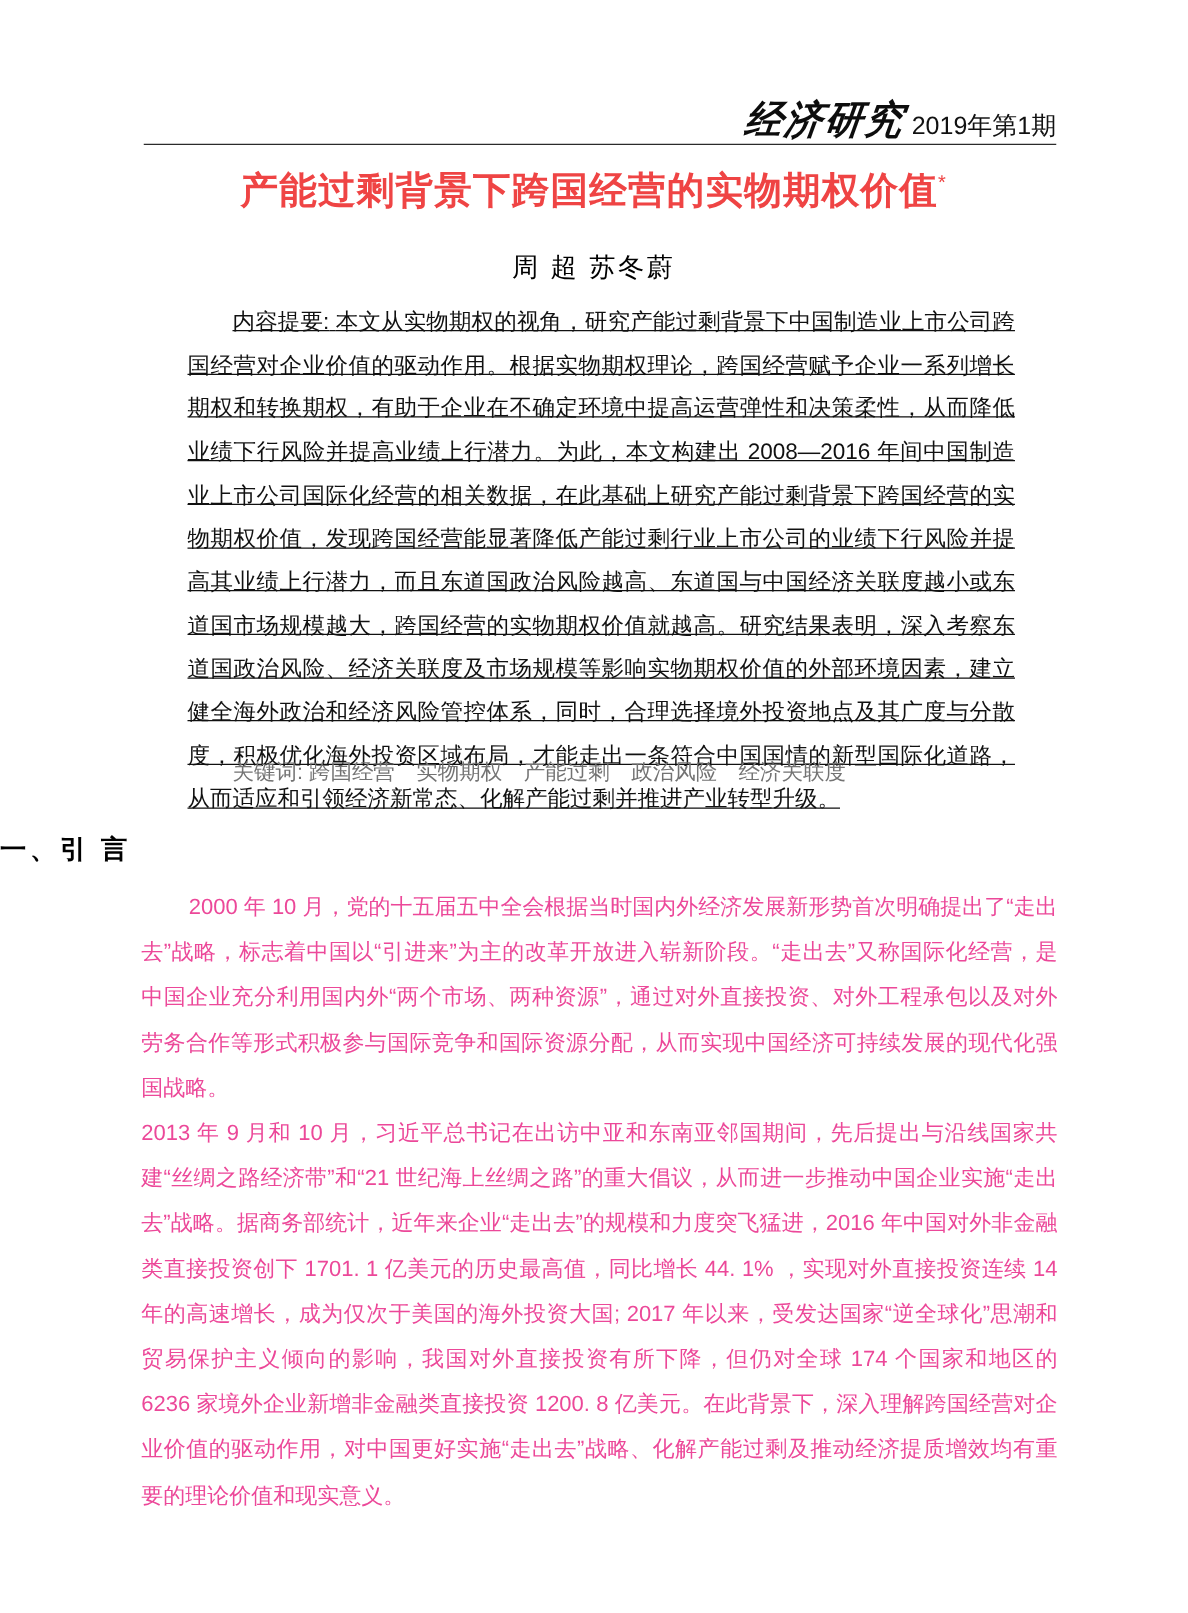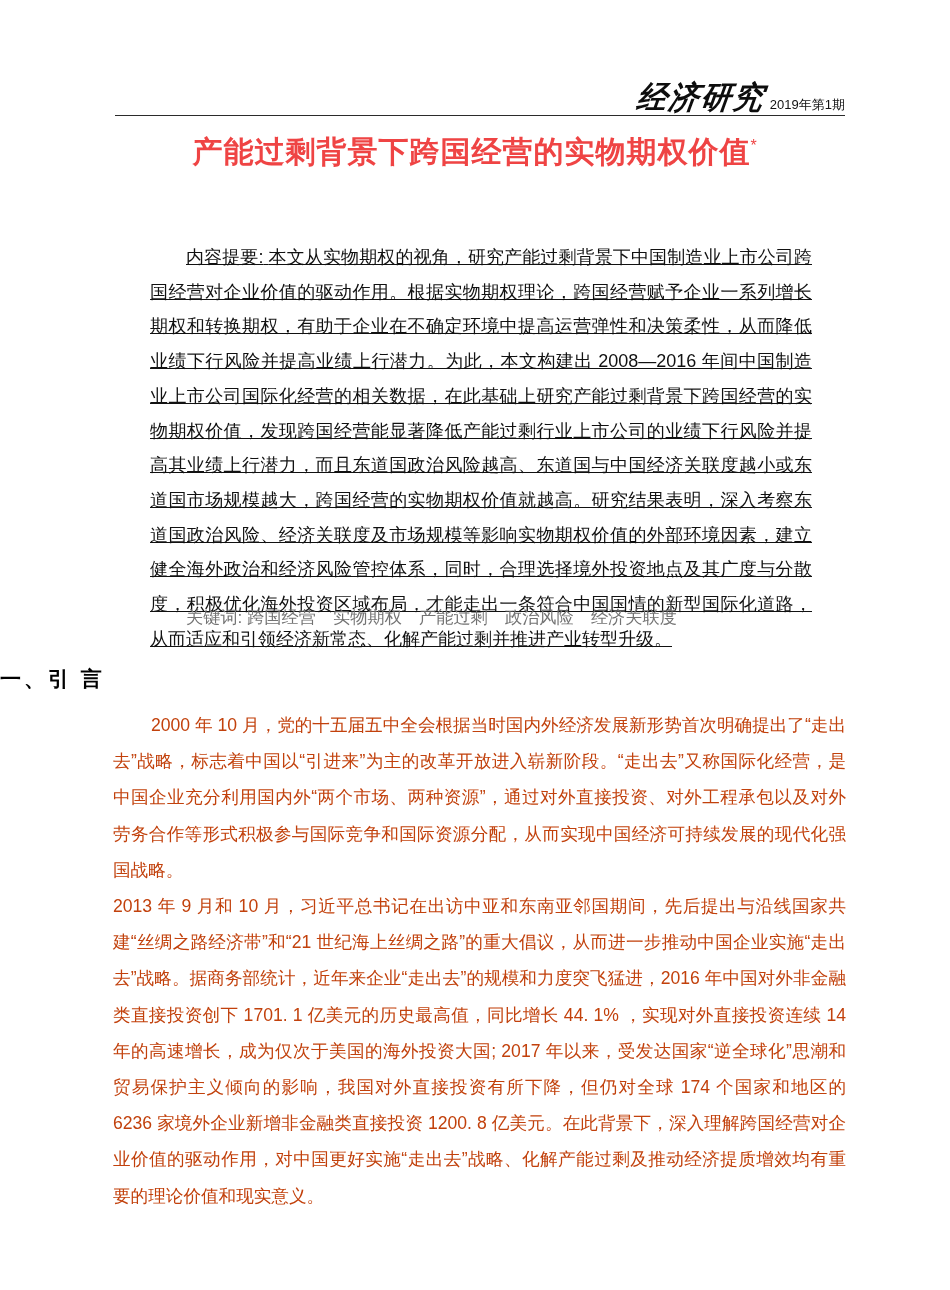--- a/index.html
+++ b/index.html
@@ -49,21 +49,21 @@
     font-size: 30px;
     letter-spacing: 2px;
     line-height: 1;
     color: #0d0d0d;
     transform: skewX(-7deg) scale(1.0, 1.05);
     transform-origin: bottom right;
     padding-right: 3px;
     white-space: nowrap;
   }
   .masthead-issue {
-    font-size: 13px;
+    font-size: 20px;
     line-height: 1;
     padding-bottom: 2px;
     color: #111;
     white-space: nowrap;
   }
 
   
   .title {
     position: absolute;
     left: 0;
@@ -133,21 +133,21 @@
   
   .body-text {
     position: absolute;
     left: 113px;
     top: 707px;
     width: 733px;
     font-size: 17.6px;
     line-height: 36.2px;
     text-align: justify;
     text-justify: inter-ideograph;
-    color: #c2410c;
+    color: #ec4899;
   }
   .body-text p {
     margin: 0;
   }
   .body-text p.indent {
     text-indent: 38px;
   }
 </style>
 </head>
 <body>
@@ -158,20 +158,21 @@
     <div class="masthead">
       <span class="masthead-logo">经济研究</span>
       <span class="masthead-issue">2019年第1期</span>
     </div>
   </div>
 
   <div class="title">
     <span>产能过剩背景下跨国经营的实物期权价值</span><span class="fn-mark">*</span>
   </div>
 
+  <div class="authors">周 超 苏冬蔚</div>
 
   <div class="abstract">
     <span class="lead-indent">内容提要:</span>
     <span>本文从实物期权的视角，研究产能过剩背景下中国制造业上市公司跨国经营对企业价值的驱动作用。根据实物期权理论，跨国经营赋予企业一系列增长期权和转换期权，有助于企业在不确定环境中提高运营弹性和决策柔性，从而降低业绩下行风险并提高业绩上行潜力。为此，本文构建出 2008—2016 年间中国制造业上市公司国际化经营的相关数据，在此基础上研究产能过剩背景下跨国经营的实物期权价值，发现跨国经营能显著降低产能过剩行业上市公司的业绩下行风险并提高其业绩上行潜力，而且东道国政治风险越高、东道国与中国经济关联度越小或东道国市场规模越大，跨国经营的实物期权价值就越高。研究结果表明，深入考察东道国政治风险、经济关联度及市场规模等影响实物期权价值的外部环境因素，建立健全海外政治和经济风险管控体系，同时，合理选择境外投资地点及其广度与分散度，积极优化海外投资区域布局，才能走出一条符合中国国情的新型国际化道路，从而适应和引领经济新常态、化解产能过剩并推进产业转型升级。</span>
   </div>
 
   <div class="keywords">
     <span>关键词:</span>
     <span>跨国经营　实物期权　产能过剩　政治风险　经济关联度</span>
   </div>

